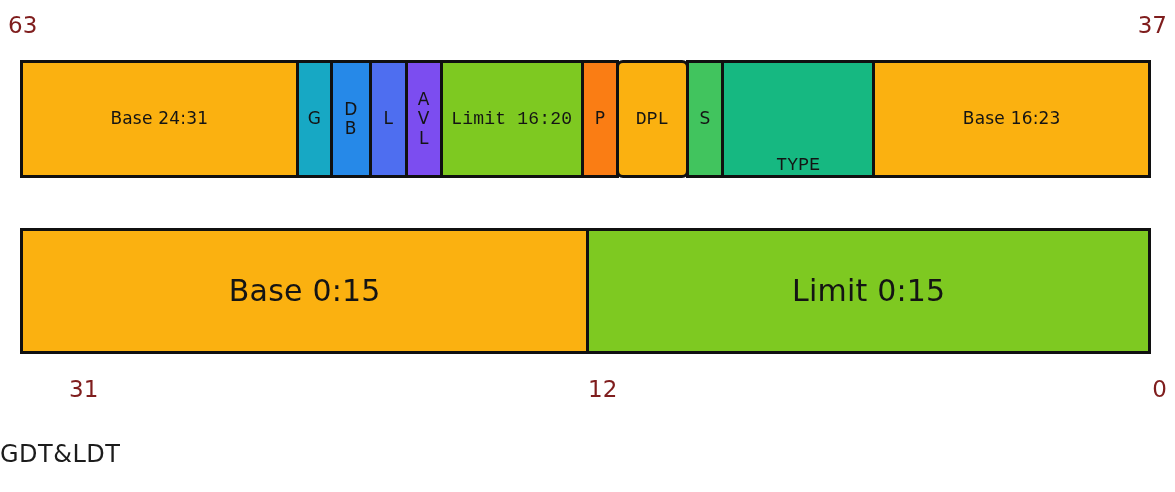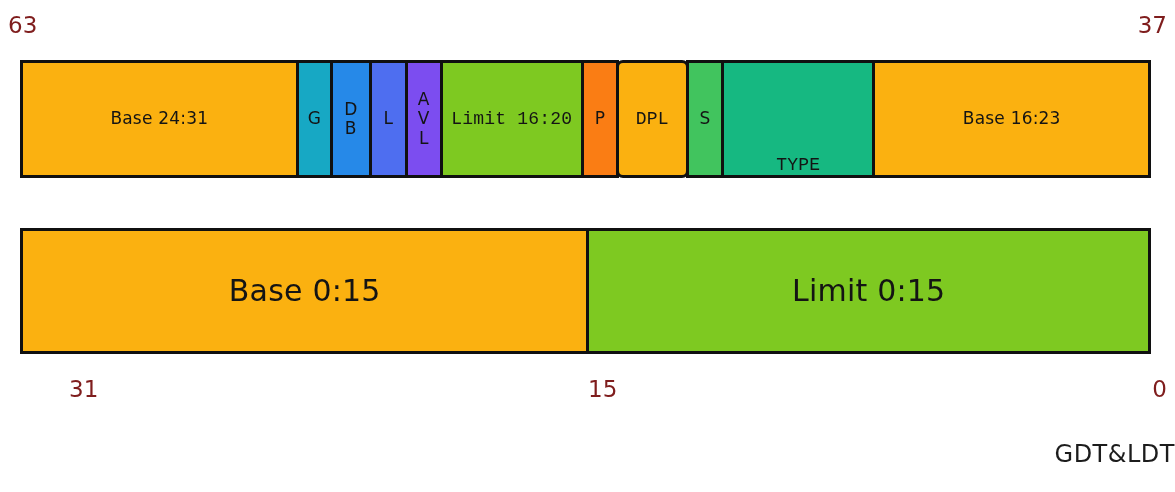--- a/index.html
+++ b/index.html
@@ -90,33 +90,33 @@
     border-radius: 40% 60% 50% 50% / 100% 100% 0 0;
     pointer-events: none;
   }
 
   
   #caption {
     position: absolute;
     left: 0;
     right: 0;
     top: 440px;
-    text-align: right;
+    text-align: left;
     font-size: 24px;
     color: #1c1c1c;
     letter-spacing: 0.5px;
   }
 </style>
 </head>
 <body>
 
 <div class="bitnum" id="bit-63">63</div>
 <div class="bitnum" id="bit-32">37</div>
 <div class="bitnum" id="bit-31">31</div>
-<div class="bitnum" id="bit-15">15</div>
+<div class="bitnum" id="bit-15">12</div>
 <div class="bitnum" id="bit-0">0</div>
 
 <div class="bar" id="row-high">
     <div class="cell wide" style="flex: 285 0 0px; background: rgb(251, 177, 16);">
       <span class="lbl">Base 24:31</span>
     </div>
     <div class="cell tiny" style="flex: 33 0 0px; background: rgb(23, 168, 196);">
       <span class="lbl">G</span>
     </div>
     <div class="cell tiny" style="flex: 37 0 0px; background: rgb(38, 137, 232);">

